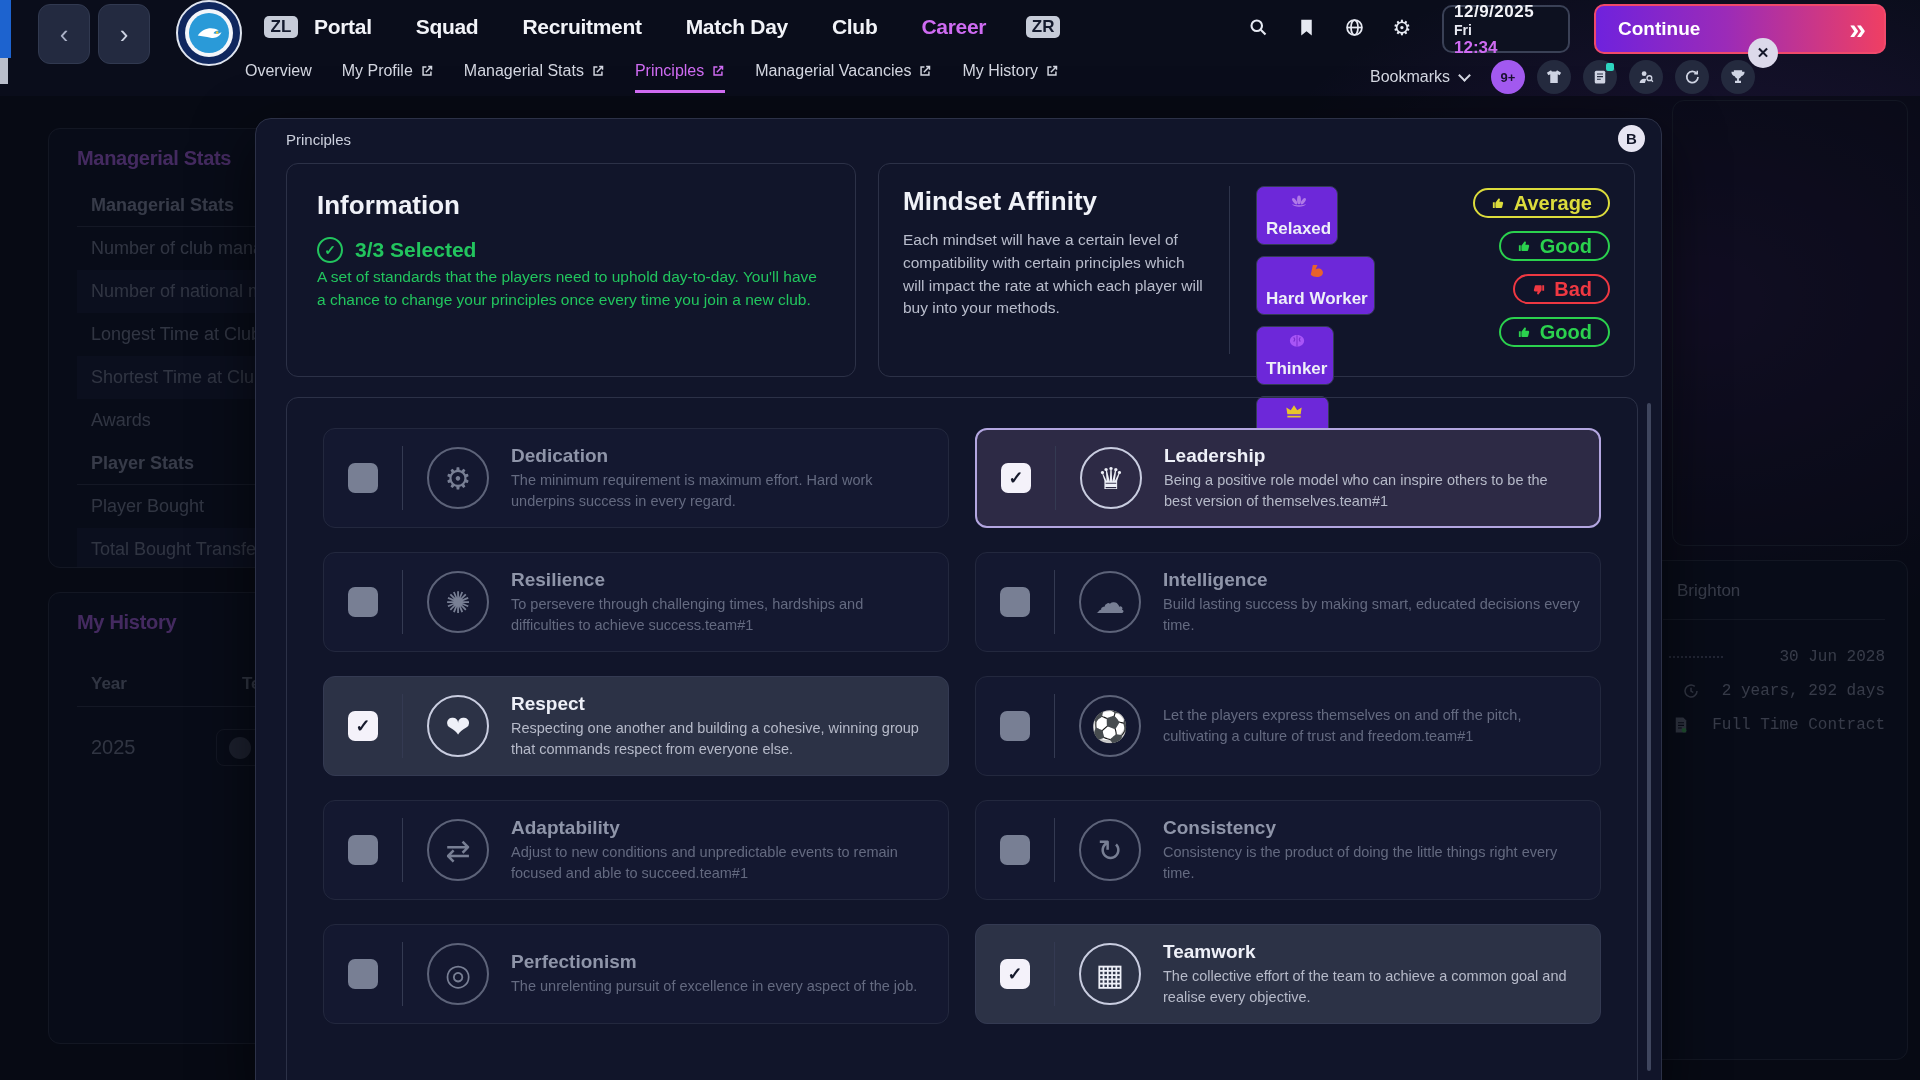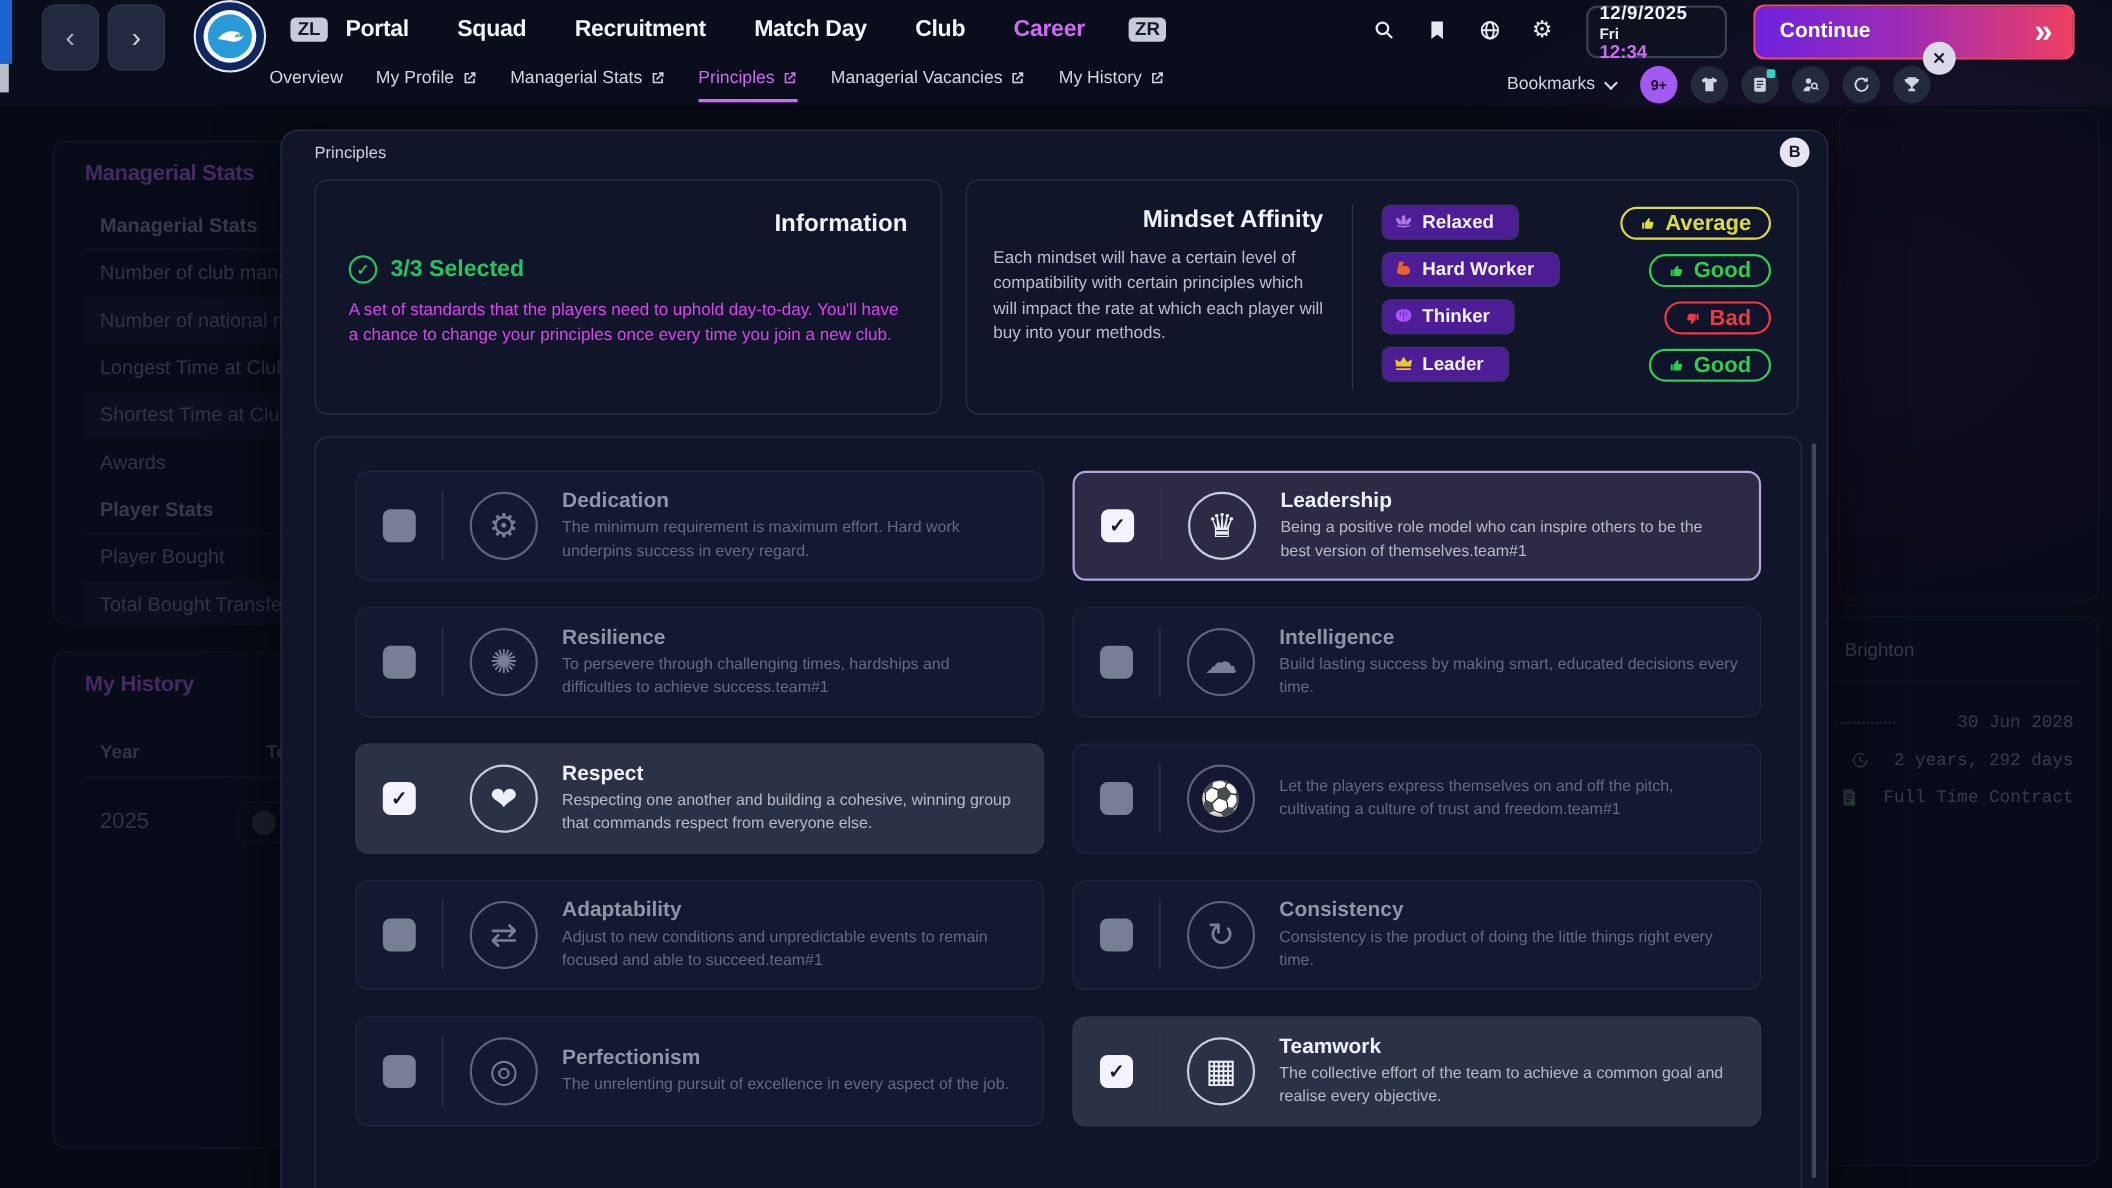--- a/index.html
+++ b/index.html
@@ -81,34 +81,34 @@
   .c-ico { width:18px; height:18px; color:#6d7389; } .c-ico svg { width:18px; height:18px; }
   .greenbit { color:#3fae5a; }
   .p-upper-right { left:1672px; top:100px; width:236px; height:446px; background:transparent; }
   
   .modal { position:absolute; left:255px; top:118px; width:1407px; height:980px; z-index:10;
     background:#11152a; border:1px solid #2c3147; border-radius:16px; box-shadow:0 20px 60px rgba(0,0,0,.6); }
   .modal-title { position:absolute; left:30px; top:12px; font-size:15px; color:#ccd0dd; }
   .bhint { position:absolute; right:16px; top:6px; width:27px; height:27px; border-radius:50%; background:#e7e5f2;
     color:#14172a; font-weight:bold; font-size:15px; display:flex; align-items:center; justify-content:center; }
   .ipanel { position:absolute; left:30px; top:44px; width:570px; height:214px; border:1px solid #2c3147; border-radius:12px; padding:26px 30px; }
-  .ipanel h2, .mpanel h2 { font-size:22px; font-weight:bold; color:#f0f2f8;text-align:right; }
+  .ipanel h2, .mpanel h2 { font-size:26px; font-weight:bold; color:#f0f2f8; }
   .selrow { display:flex; align-items:center; gap:12px; margin-top:16px; }
   .okcirc { width:26px; height:26px; border-radius:50%; border:2.5px solid #22c55e; color:#22c55e; font-size:14px; font-weight:bold;
     display:flex; align-items:center; justify-content:center; }
   .seltext { font-size:21px; font-weight:bold; color:#22c55e; }
-  .idesc { margin-top:12px; font-size:15.5px; line-height:1.5; color:#d946ef; }
+  .idesc { margin-top:2px; font-size:15.5px; line-height:1.5; color:#22c55e; }
   .mpanel { position:absolute; left:622px; top:44px; width:757px; height:214px; border:1px solid #2c3147; border-radius:12px;
     padding:22px 24px; display:flex; }
   .mleft { width:300px; }
   .mdesc { margin-top:12px; font-size:15.5px; line-height:1.47; color:#b9bdcc; }
   .vdiv { width:1px; background:#2e344b; margin:0 26px; }
   .chips { display:flex; flex-direction:column; gap:11px; }
-  .chip { display:inline-flex; align-items:center; gap:7px; width:fit-content; padding:5px 22px 5px 9px;
-    background:#4c1d95; border:1px solid #343b55; border-radius:8px; font-size:17px; font-weight:bold; color:#eef0f8; }
+  .chip { display:inline-flex; align-items:center; gap:7px; width:fit-content; padding:5px 6px 5px 9px;
+    background:#6d28d9; border:1px solid #343b55; border-radius:8px; font-size:17px; font-weight:bold; color:#eef0f8;flex-direction:column; }
   .chip svg { width:20px; height:20px; }
   .pills { margin-left:auto; display:flex; flex-direction:column; gap:13px; align-items:flex-end; padding-top:2px; }
   .pill { display:flex; align-items:center; justify-content:center; gap:8px; height:30px; padding:0 16px;
     border-radius:16px; border:2px solid; font-size:20px; font-weight:bold; background:#10142a; }
   .pill svg { width:15px; height:15px; }
   .pill.avg { color:#dcdc3c; border-color:#dcdc3c; }
   .pill.good { color:#2bd14e; border-color:#2bd14e; }
   .pill.bad { color:#ee3842; border-color:#ee3842; }
   .thumb-down { transform:rotate(180deg); }
   

